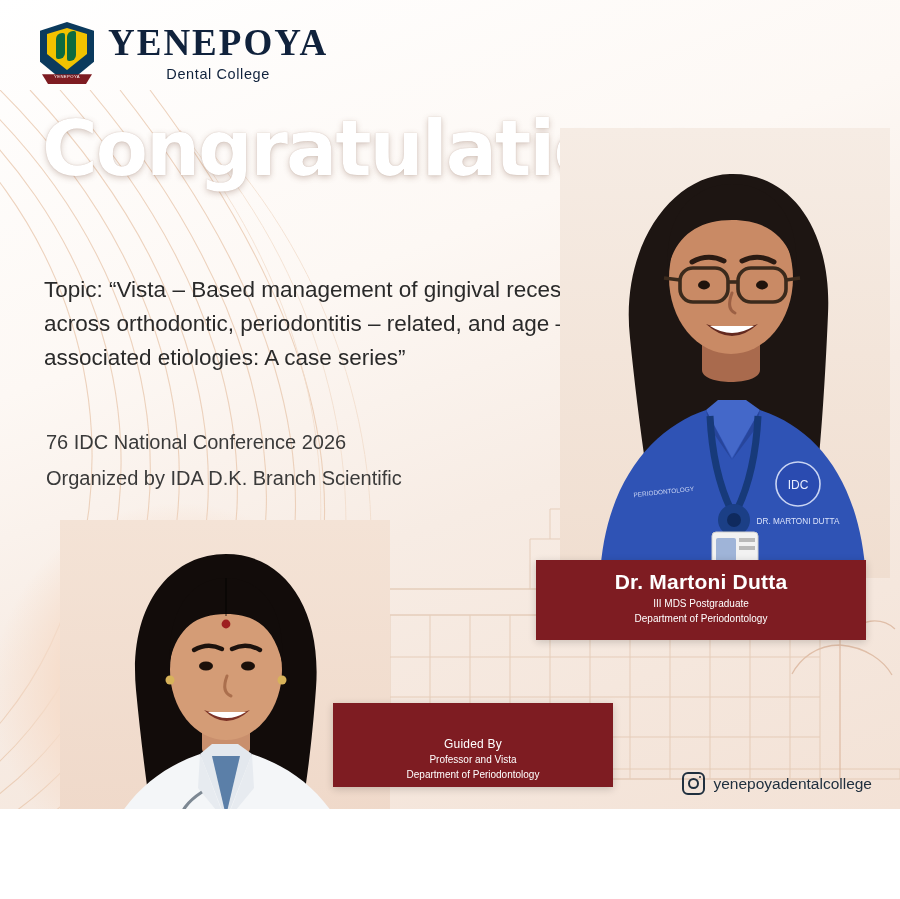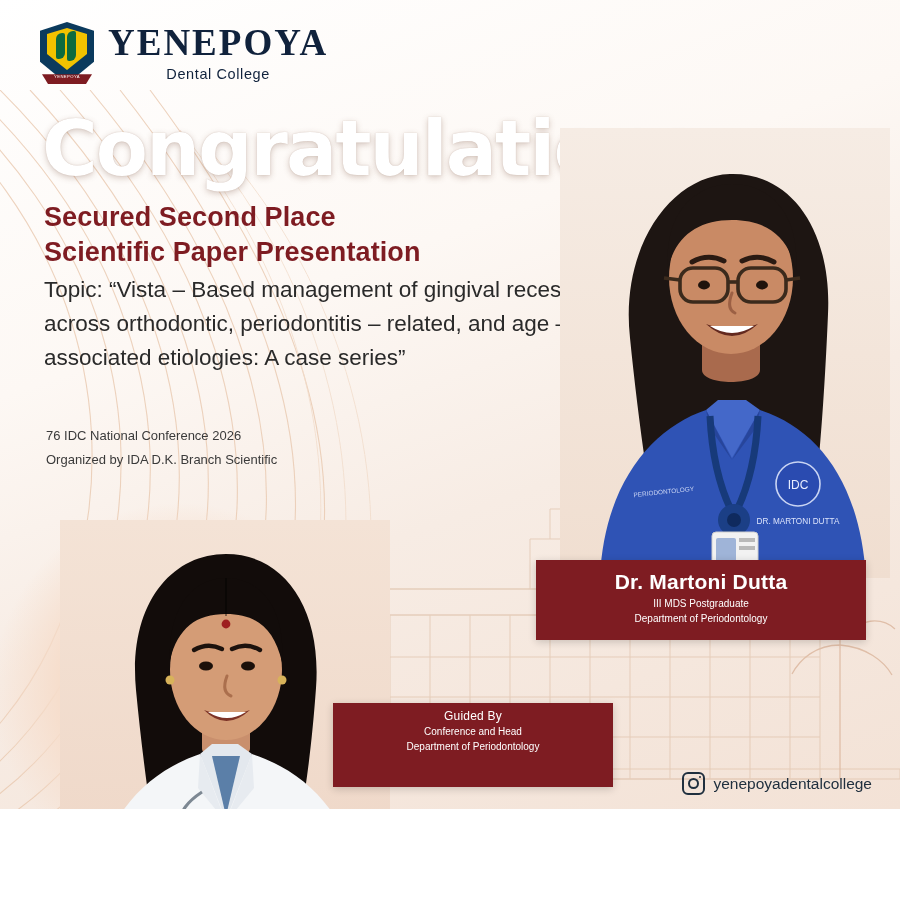--- a/index.html
+++ b/index.html
@@ -77,38 +77,38 @@
     position:absolute;left:44px;top:200px;
     color:#7e1c22;font-weight:700;font-size:27px;line-height:1.3;
     letter-spacing:.1px;
   }
   .topic{
     position:absolute;left:44px;top:273px;width:560px;
     color:#2a2a2a;font-size:22.5px;line-height:1.52;font-weight:400;
   }
   .meta{
     position:absolute;left:46px;top:424px;width:520px;
-    color:#3a3a3a;font-size:13px;line-height:1.82;
+    color:#3a3a3a;font-size:20px;line-height:1.82;
   }
 
   
   .photo{position:absolute;overflow:hidden;}
   .photo-main{right:10px;top:128px;width:330px;height:450px;}
   .photo-guide{left:60px;top:520px;width:330px;height:379px;}
 
   
   .plate{
     position:absolute;background:#7e1c22;color:#fff;text-align:center;
     box-shadow:0 2px 8px rgba(0,0,0,.18);
   }
   .plate-main{right:34px;top:560px;width:330px;height:72px;padding-top:8px;}
   .plate-guide{left:333px;top:703px;width:280px;height:78px;padding-top:6px;}
   .plate .big{font-size:21px;font-weight:700;letter-spacing:.2px;line-height:1.35;}
   .plate .small{font-size:10px;line-height:1.5;font-weight:400;}
-  .plate .guided{font-size:12px;font-weight:400;letter-spacing:.2px;margin-bottom:1px;}
+  .plate .guided{font-size:12px;font-weight:400;letter-spacing:.2px;margin-bottom:1px;margin-top:28px;}
 
   
   .footer{
     position:absolute;right:28px;bottom:14px;display:flex;align-items:flex-end;gap:26px;
     color:#20303f;font-size:15.5px;
   }
   .footer-item{display:flex;align-items:center;gap:8px;}
   .ig-icon{width:19px;height:19px;border:2px solid #20303f;border-radius:6px;position:relative;display:inline-block;}
   .ig-icon::after{content:"";position:absolute;left:4px;top:4px;width:7px;height:7px;border:2px solid #20303f;border-radius:50%;}
   .ig-icon::before{content:"";position:absolute;right:2px;top:1.5px;width:2.5px;height:2.5px;background:#20303f;border-radius:50%;}
@@ -176,24 +176,20 @@
         </div>
     </div>
     <div>
       <div class="brand-name">YENEPOYA</div>
       <div class="brand-sub">Dental College</div>
     </div>
   </div>
 
   <div class="congrats">Congratulations</div>
 
-  <div class="award-line">
-    <div>Secured Second Place</div>
-    <div>Scientific Paper Presentation</div>
-  </div>
 
   <div class="topic">Topic: “Vista – Based management of gingival recession across orthodontic, periodontitis – related, and  age – associated etiologies: A case series”</div>
 
   <div class="meta">
     <div>76 IDC National Conference 2026</div>
     <div>Organized by IDA D.K. Branch Scientific</div>
   </div>
 
   <div class="photo photo-main">
     <svg viewBox="0 0 330 450" width="330" height="450" preserveAspectRatio="xMidYMax slice">
@@ -314,21 +310,21 @@
   </div>
 
   <div class="plate plate-main">
     <div class="big">Dr. Martoni Dutta</div>
     <div class="small">III MDS Postgraduate</div>
     <div class="small">Department of Periodontology</div>
   </div>
 
   <div class="plate plate-guide">
     <div class="guided">Guided By</div>
-    <div class="small">Conference and Head</div>
+    <div class="small">Professor and Vista</div>
     <div class="small">Department of Periodontology</div>
   </div>
 
   <div class="footer">
     <div class="footer-item">
       <span class="ig-icon"></span>
       <span>yenepoyadentalcollege</span>
     </div>
   </div>
 

